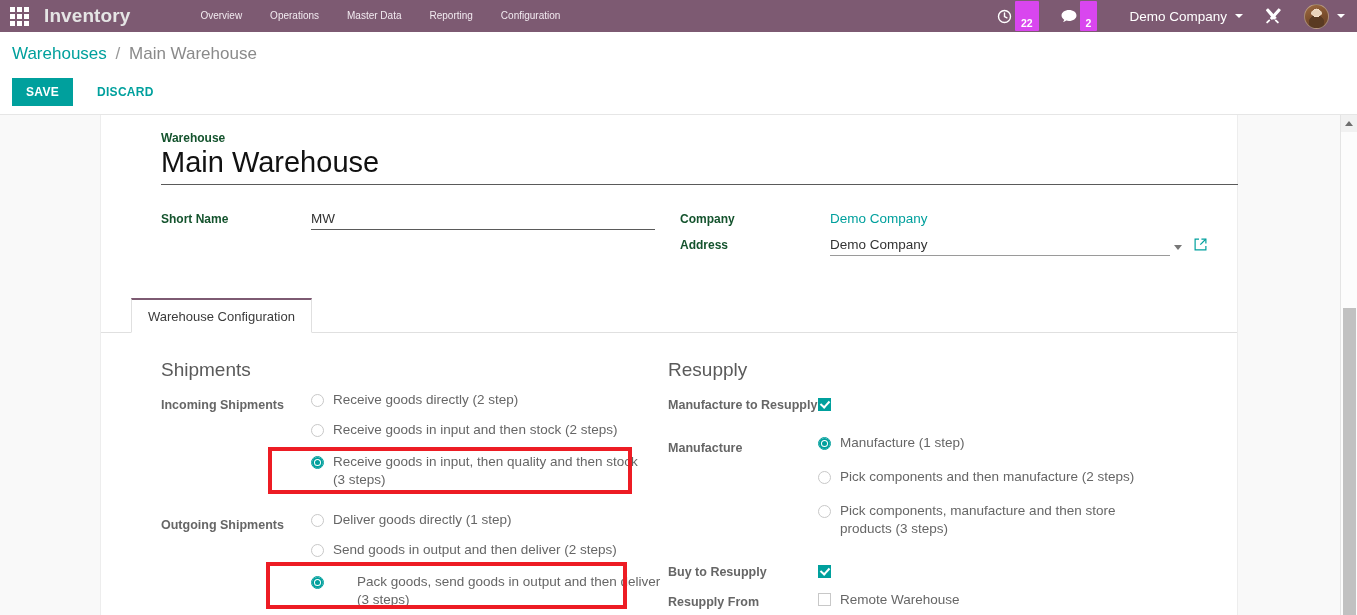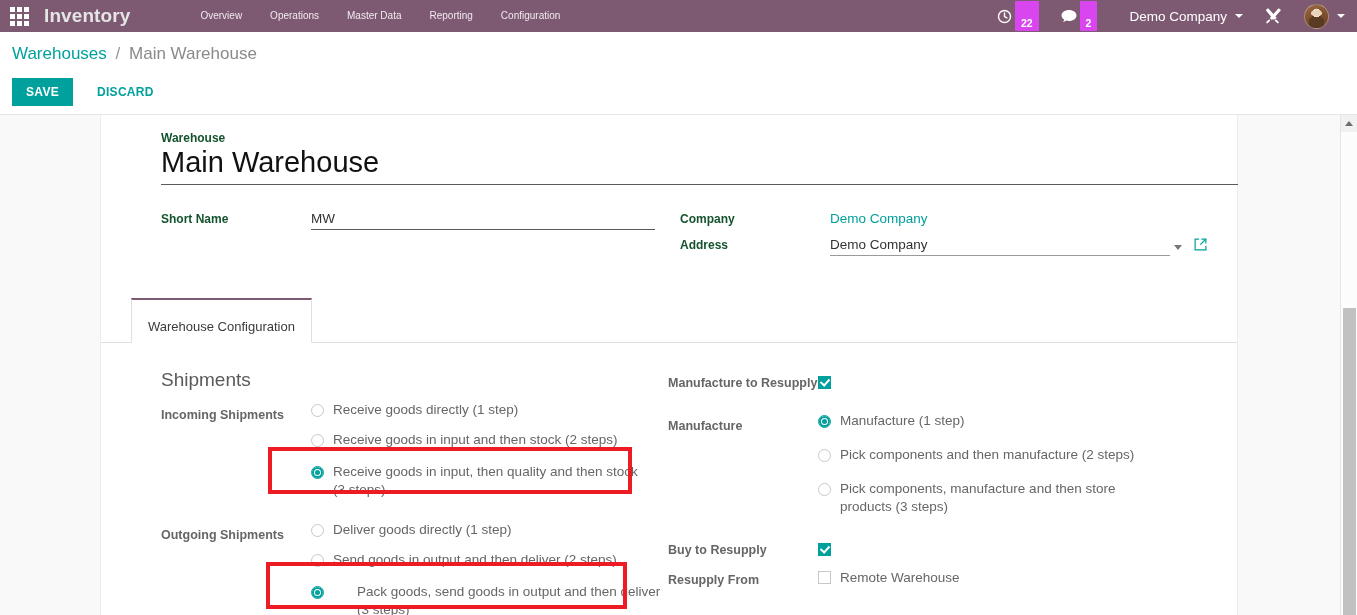--- a/index.html
+++ b/index.html
@@ -233,21 +233,21 @@
   .nb-tabs {
     display: flex;
     border-bottom: 1px solid #e0e0e0;
     padding-left: 30px;
     margin: 0 -30px;
     padding-right: 30px;
   }
   .nb-tab {
     font-size: 13px;
     color: #3b3b3b;
-    padding: 19px 16px 8px 16px;
+    padding: 9px 16px 8px 16px;
     background: #ffffff;
     border: 1px solid #e0e0e0;
     border-bottom: 1px solid #ffffff;
     border-top: 2px solid #7d5a72;
     margin-bottom: -1px;
     cursor: pointer;
   }
 
   .nb-page { display: flex; padding: 26px 0 0 0; }
   .grp { }
@@ -520,21 +520,21 @@
 
           <div class="grp grp-l">
             <div class="grp-title">Shipments</div>
 
             <div class="grow">
               <div class="glbl">Incoming Shipments</div>
               <div class="gval">
 
                 <div class="radio-line">
                   <span class="radio-dot"></span>
-                  <span class="radio-txt">Receive goods directly (1 step)</span>
+                  <span class="radio-txt">Receive goods directly (2 step)</span>
                 </div>
 
                 <div class="radio-line">
                   <span class="radio-dot"></span>
                   <span class="radio-txt">Receive goods in input and then stock (2 steps)</span>
                 </div>
 
                 <div class="radio-line" style="margin-top:14px;">
                   <span class="radio-dot on"></span>
                   <span class="radio-txt w-narrow">Receive goods in input, then quality and then stock (3 steps)</span>
@@ -560,20 +560,21 @@
                 <div class="radio-line" style="margin-top:14px;gap:24px;">
                   <span class="radio-dot on"></span>
                   <span class="radio-txt w-narrow">Pack goods, send goods in output and then deliver (3 steps)</span>
                 </div>
 
               </div>
             </div>
           </div>
 
           <div class="grp grp-r">
+            <div class="grp-title">Resupply</div>
 
             <div class="grow">
               <div class="glbl">Manufacture to Resupply</div>
               <div class="gval chk-row">
                 <span class="chk on"></span>
               </div>
             </div>
 
             <div class="grow" style="margin-top:20px;">
               <div class="glbl">Manufacture</div>

